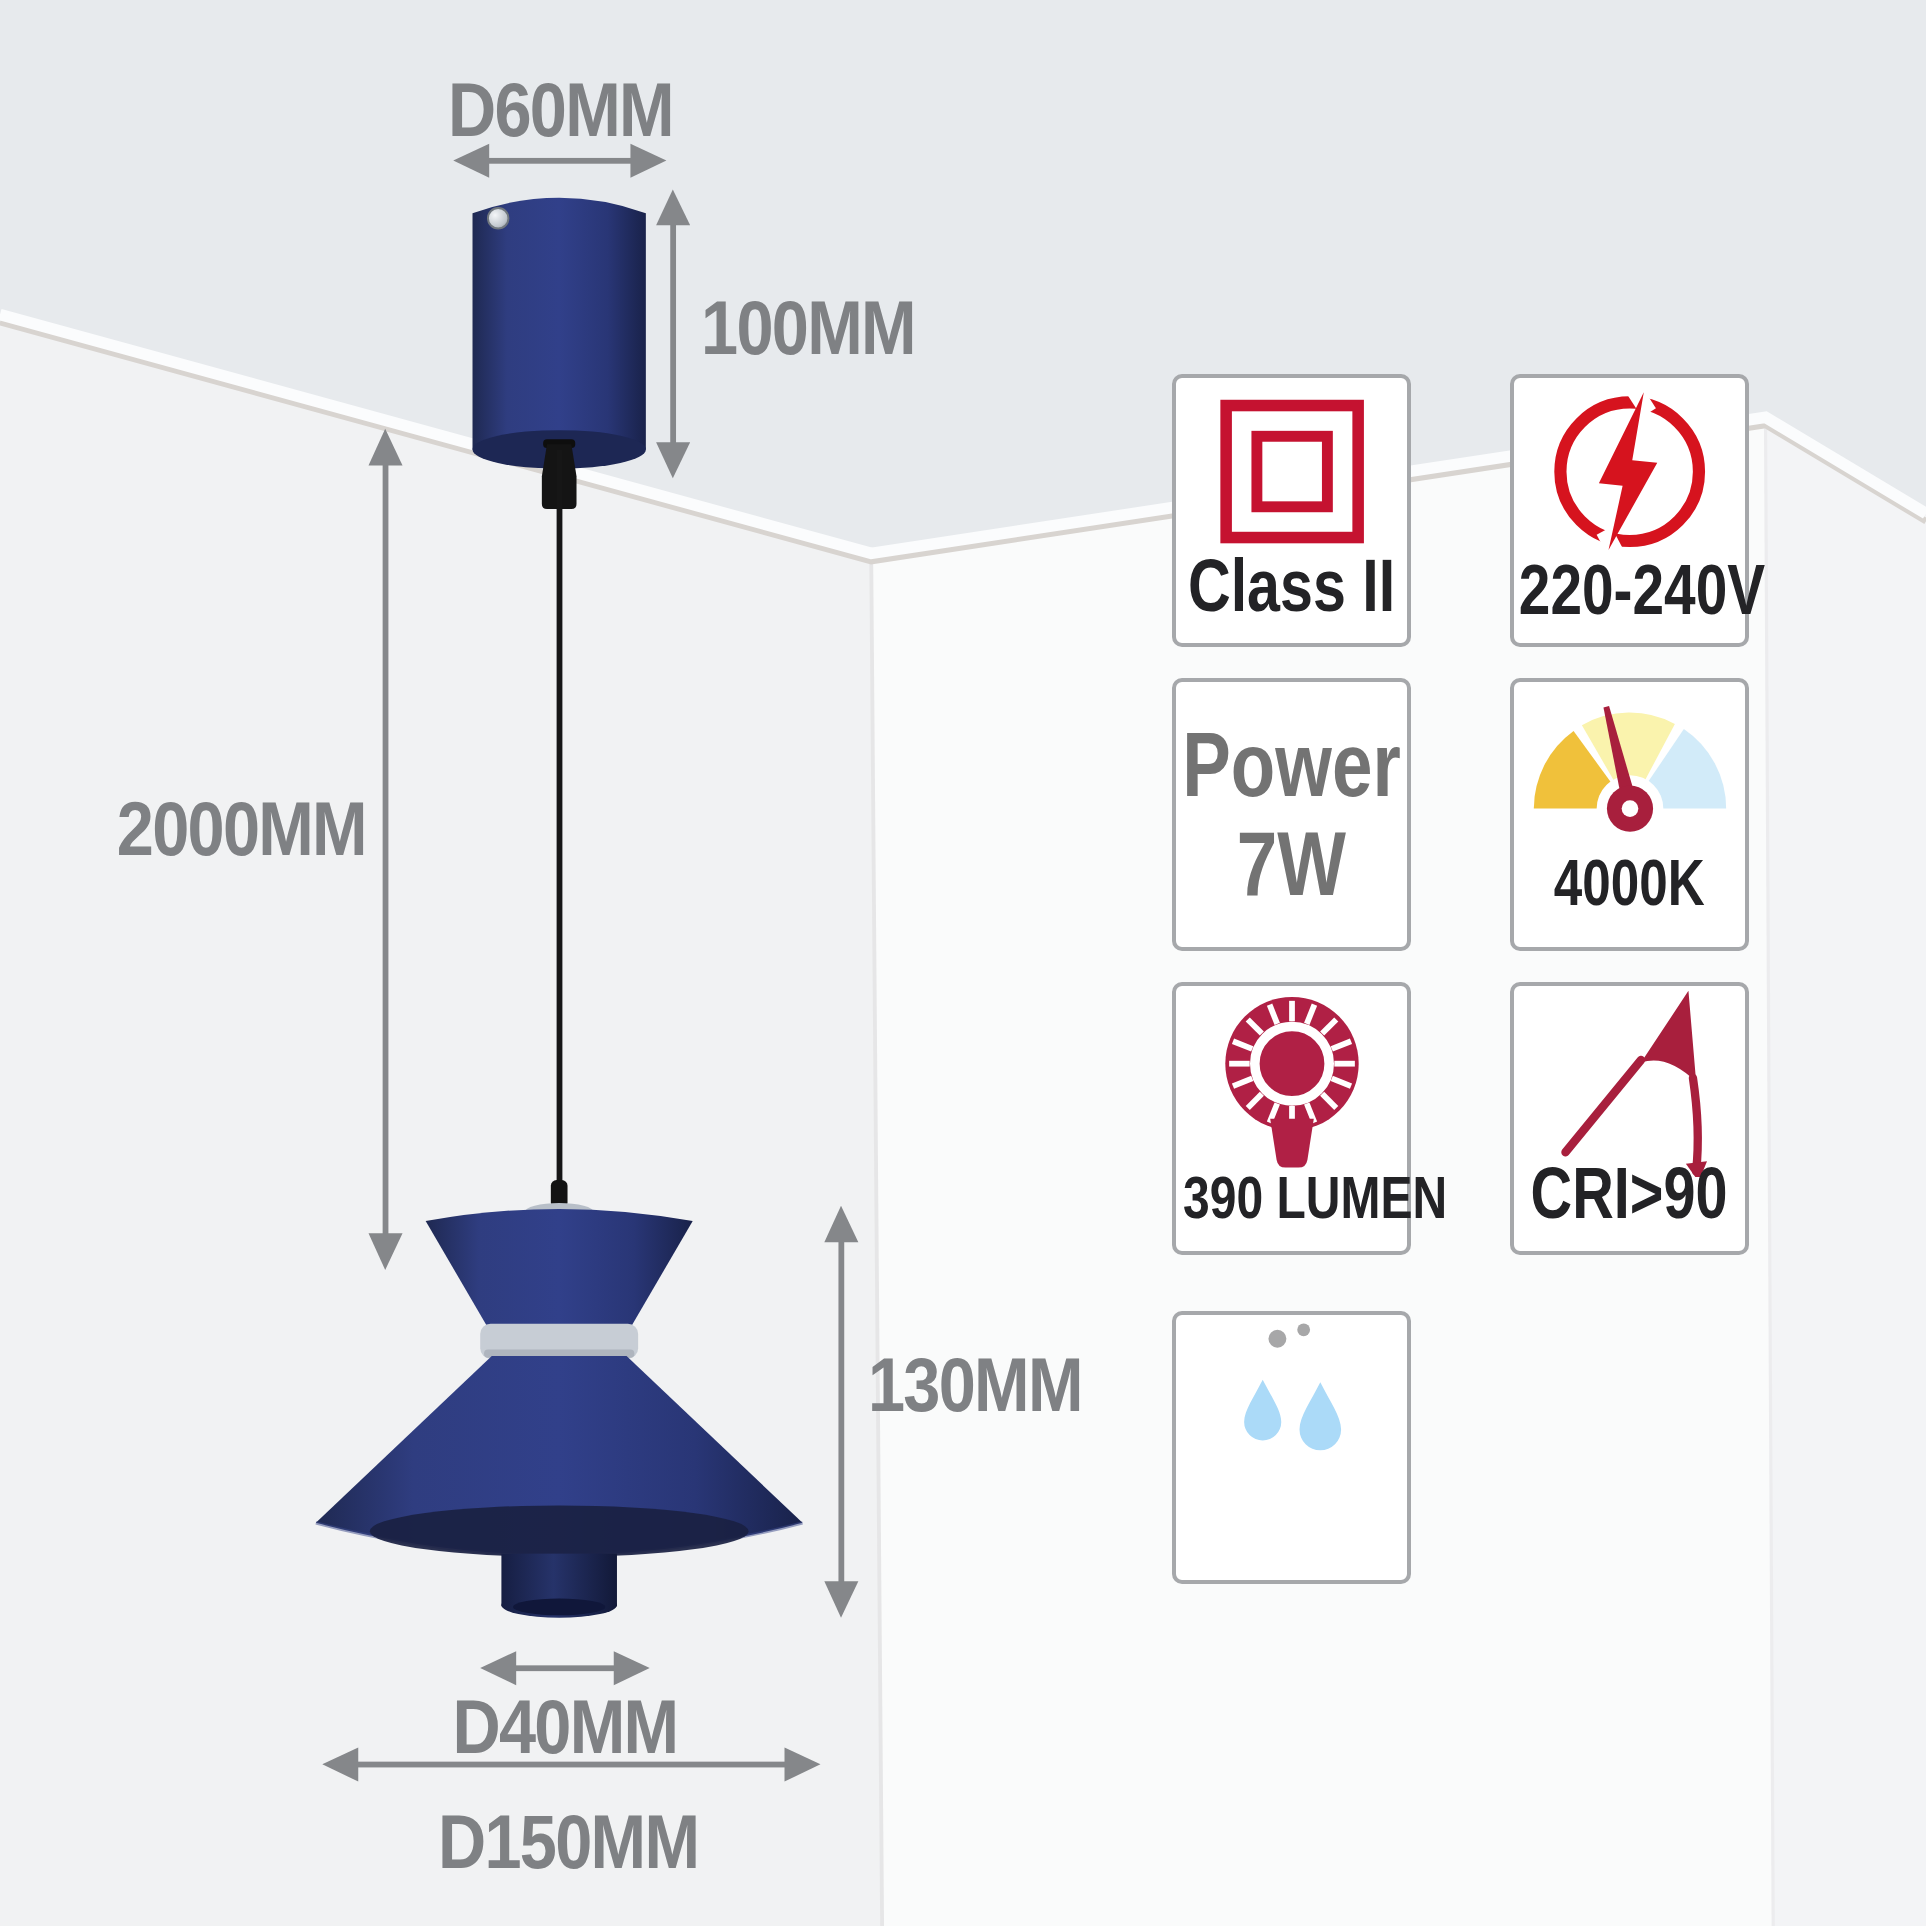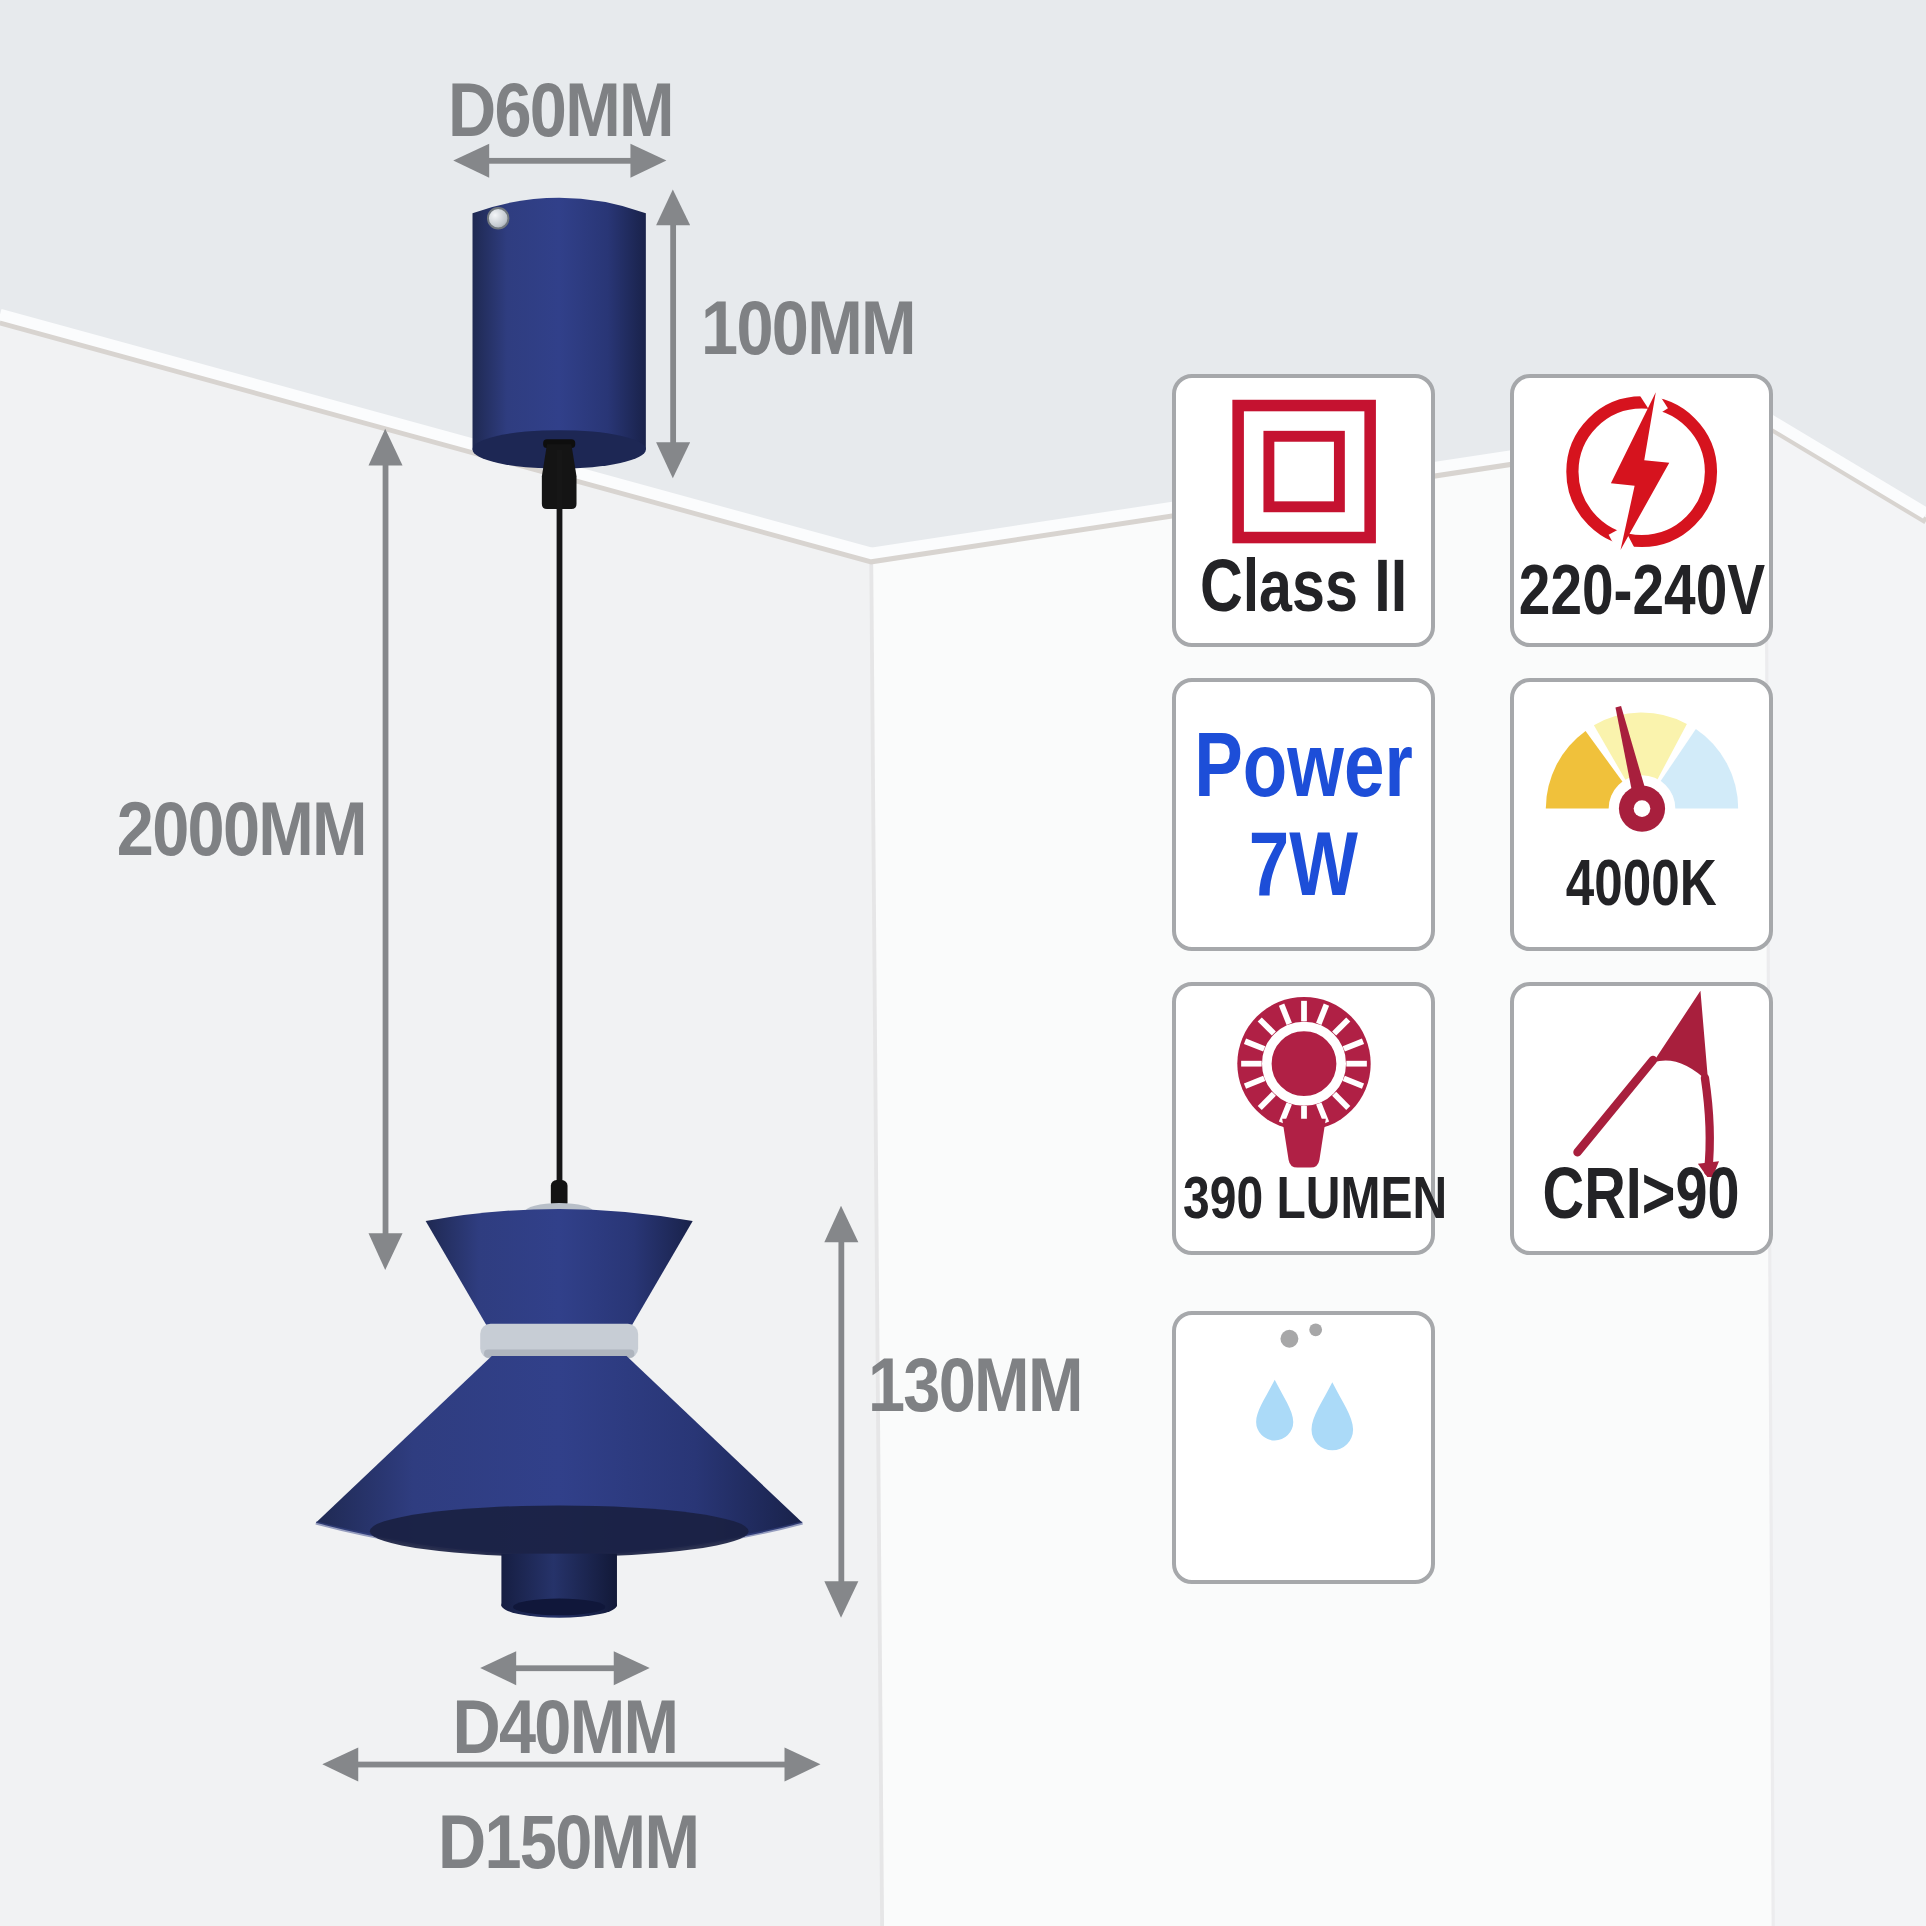--- a/index.html
+++ b/index.html
@@ -4,37 +4,37 @@
 <style>
   html,body{margin:0;padding:0;background:#ffffff;}
   body{width:1926px;height:1926px;position:relative;overflow:hidden;
        font-family:"Liberation Sans", sans-serif;}
   #scene{position:absolute;left:0;top:0;width:1926px;height:1926px;}
 
   
   .dim-text{font:700 118px "Liberation Sans",sans-serif;fill:#7f8184;letter-spacing:-3px;}
 
   
-  .badge{position:absolute;width:263px;height:273px;background:#ffffff;
-         border:4.5px solid #a6a8ab;border-radius:20px;box-sizing:border-box;}
+  .badge{position:absolute;width:239px;height:273px;background:#ffffff;
+         border:4.5px solid #a6a8ab;border-radius:10px;box-sizing:border-box;}
   .badge .icon{position:absolute;left:0;right:0;top:0;height:189px;
                display:flex;align-items:center;justify-content:center;}
   .badge .label{position:absolute;left:-26px;right:-26px;bottom:15.4px;text-align:center;
                 font:700 72px "Liberation Sans",sans-serif;color:#232326;white-space:nowrap;}
   .cond{display:inline-block;transform:scaleX(0.8);transform-origin:50% 50%;}
 
   .badge-class .label{font-size:74px;}
   .badge-voltage .label{font-size:71px;bottom:13px;}
   .badge-cct .label{font-size:64px;bottom:27px;}
   .badge-lumen .label{font-size:60px;bottom:19px;}
   .badge-cri .label{font-size:72px;bottom:16.7px;}
 
   .badge-power .power-wrap{position:absolute;inset:0;display:flex;flex-direction:column;
         align-items:center;justify-content:center;gap:3.9px;}
-  .badge-power .pline{font:700 91px/1.05 "Liberation Sans",sans-serif;color:#1d4ed8;}
+  .badge-power .pline{font:700 91px/1.05 "Liberation Sans",sans-serif;color:#737373;}
 
   .badge-ip .label{font-size:114px;bottom:7.7px;letter-spacing:-2.6px;}
   .ip-dark{color:#2c2c2e;}
   .ip-gray{color:#c3c3c4;}
   .ip-blue{color:#a6d8f6;}
 </style>
 </head>
 <body>
 
 <svg id="scene" viewBox="0 0 3000 3000">

